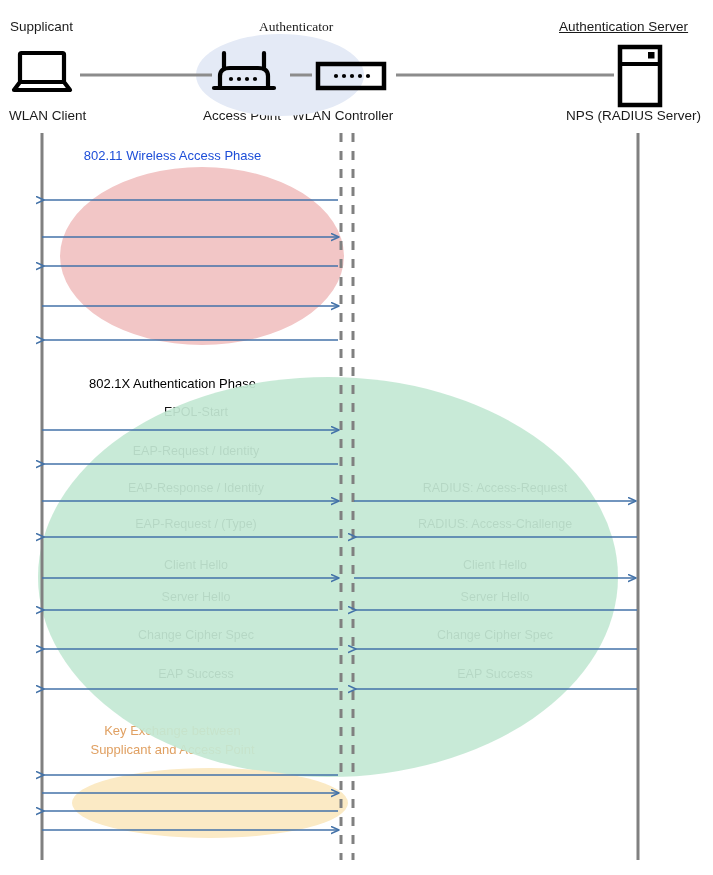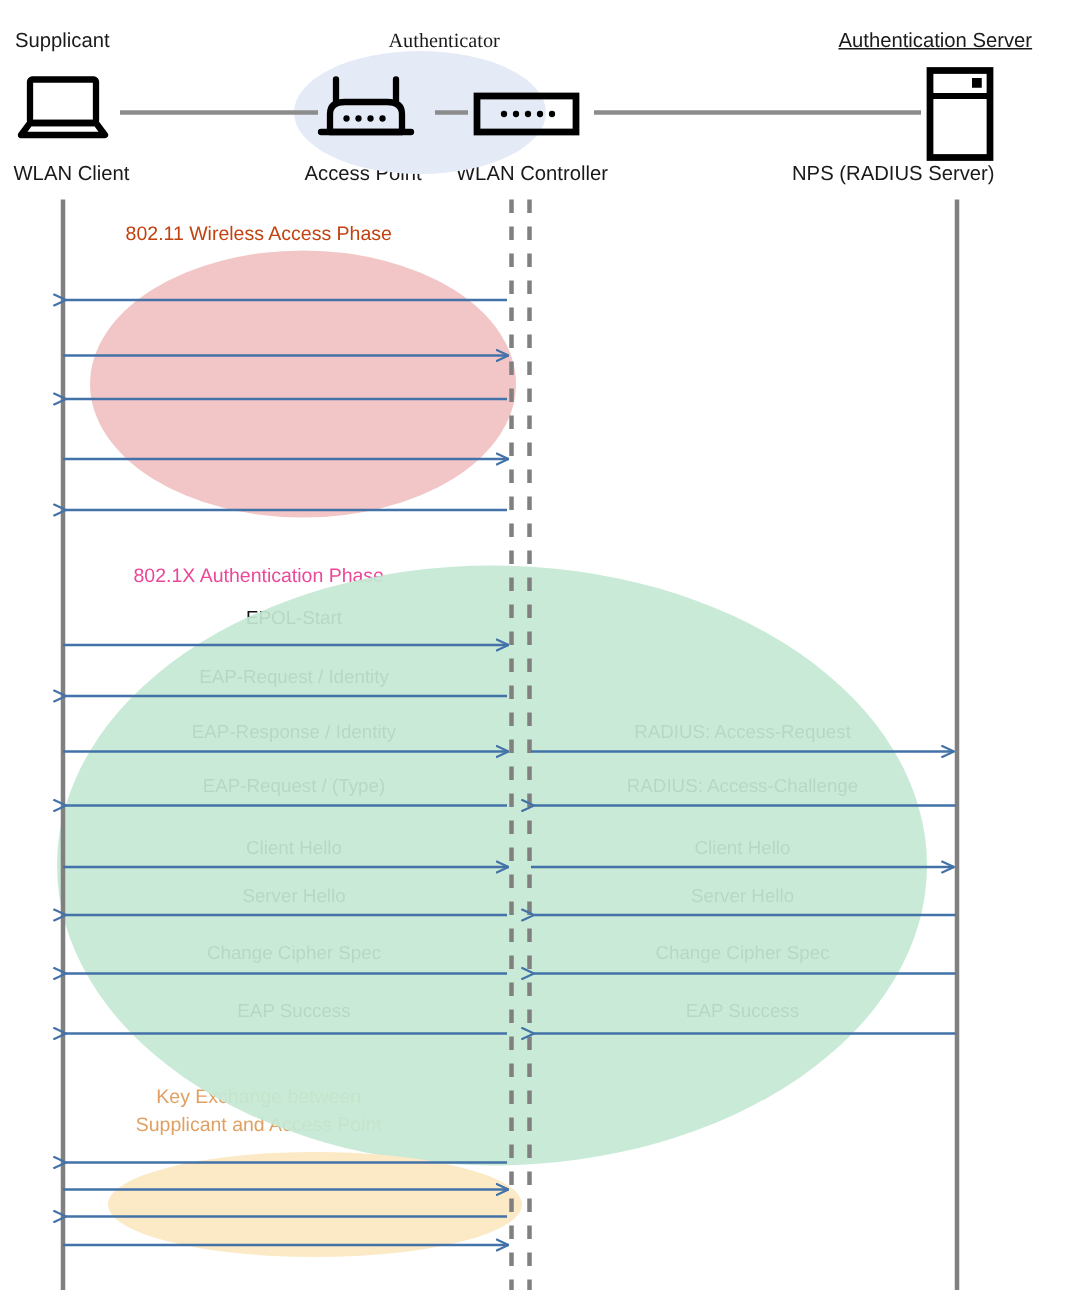--- a/index.html
+++ b/index.html
@@ -26,28 +26,28 @@
 </style>
 </head>
 <body>
 
 <div class="hdr-label" style="left:10px;top:19px;">Supplicant</div>
 <div class="hdr-label" style="left:259px;top:19px;font-family:Liberation Serif, serif;">Authenticator</div>
 <div class="hdr-label" style="left:559px;top:19px;text-decoration:underline;">Authentication Server</div>
 
 <div class="dev-label" style="left:9px;top:108px;">WLAN Client</div>
 <div class="dev-label" style="left:203px;top:108px;">Access Point</div>
-<div class="dev-label" style="left:304px;top:108px;">WLAN Controller</div>
-<div class="dev-label" style="left:528px;top:108px;">NPS (RADIUS Server)</div>
+<div class="dev-label" style="left:292px;top:108px;">WLAN Controller</div>
+<div class="dev-label" style="left:566px;top:108px;">NPS (RADIUS Server)</div>
 
-<div class="phase-title" style="left:0px;top:146px;width:345px;color:#c2410c;">
+<div class="phase-title" style="left:0px;top:146px;width:345px;color:#1d4ed8;">
   <span>802.11 Wireless Access Phase</span>
 </div>
 
-<div class="phase-title" style="left:0px;top:374px;width:345px;color:#ec4899;">
+<div class="phase-title" style="left:0px;top:374px;width:345px;color:#000000;">
   <span>802.1X Authentication Phase</span>
 </div>
 
 <div class="phase-title" style="left:0px;top:721px;width:345px;color:#e0a062;">
   <span>Key Exchange between</span><br>
   <span>Supplicant and Access Point</span>
 </div>
 
 <div class="msg-label" style="left:196px;top:181px;">Active/Passive scanning</div>
 <div class="msg-label" style="left:196px;top:217px;">Authentication Request</div>

